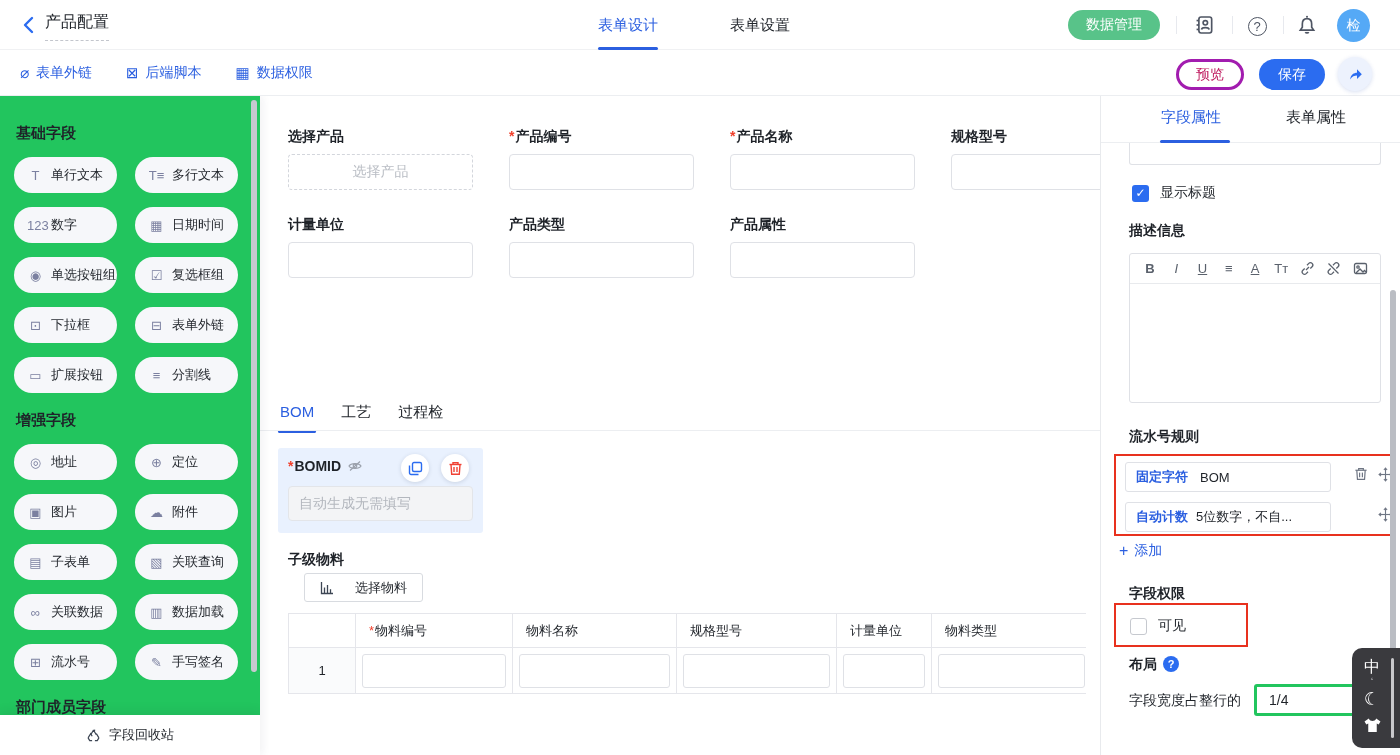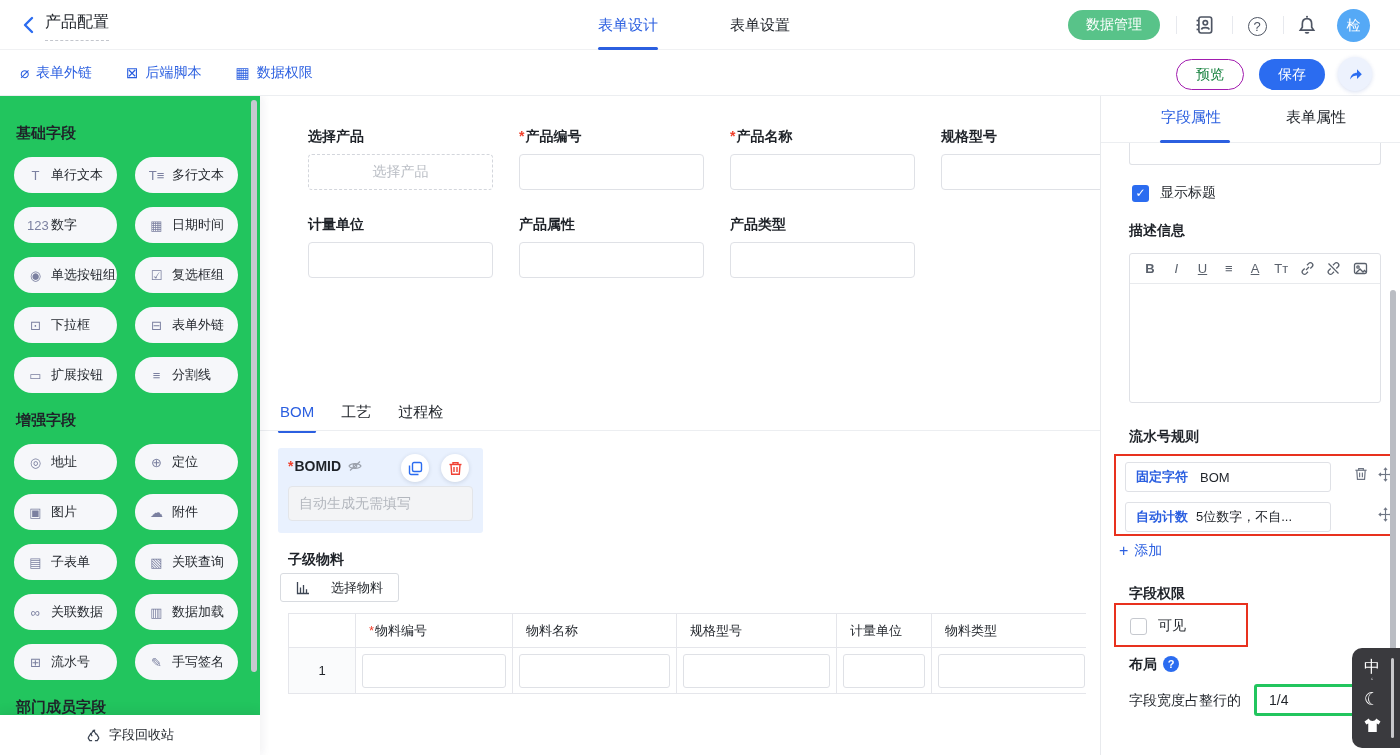--- a/index.html
+++ b/index.html
@@ -19,58 +19,58 @@
   .hdr-div { position:absolute; top:16px; width:1px; height:18px; background:#e7e9ee; }
   .hdr-icon { position:absolute; top:13px; width:24px; height:24px; color:#4e5563; cursor:pointer; display:flex; align-items:center; justify-content:center; }
   .help-circle { border:1.6px solid #4e5563; border-radius:50%; width:19px; height:19px; font-size:13px; display:flex; align-items:center; justify-content:center; margin-top:2px; }
   .avatar { position:absolute; left:1337px; top:9px; width:33px; height:33px; border-radius:50%; background:#55a9f6; color:#fff; font-size:14px; display:flex; align-items:center; justify-content:center; cursor:pointer; }
 
   
   .toolbar { position:absolute; left:0; top:50px; width:1400px; height:46px; background:#fff; border-bottom:1px solid #eceef1; z-index:29; }
   .tb-links { position:absolute; left:20px; top:0; height:46px; display:flex; gap:34px; align-items:center; }
   .tb-link { display:flex; align-items:center; gap:7px; color:#2b5fe0; font-size:14px; cursor:pointer; }
   .tb-link .g { font-size:15px; }
-  .btn-preview { position:absolute; left:1176px; top:59px; width:68px; height:31px; border:1px solid #a21caf; border-radius:16px; background:#fff; color:#15803d; font-size:14px; display:flex; align-items:center; justify-content:center; cursor:pointer; z-index:31; }
+  .btn-preview { position:absolute; left:1176px; top:59px; width:68px; height:31px; border:3px solid #a21caf; border-radius:16px; background:#fff; color:#be185d; font-size:14px; display:flex; align-items:center; justify-content:center; cursor:pointer; z-index:31; }
   .btn-save { position:absolute; left:1259px; top:59px; width:66px; height:31px; border-radius:16px; background:#2b6cf0; color:#fff; font-size:14px; display:flex; align-items:center; justify-content:center; cursor:pointer; z-index:31; }
   .btn-share { position:absolute; left:1338px; top:57px; width:34px; height:34px; border-radius:50%; background:#edf2fd; box-shadow:0 1px 4px rgba(40,80,180,.18); display:flex; align-items:center; justify-content:center; cursor:pointer; z-index:31; color:#2b6cf0; }
 
   
   .sidebar { position:absolute; left:0; top:96px; width:260px; height:659px; background:#22c55e; box-shadow:3px 0 8px rgba(30,40,70,.06); z-index:20; overflow:hidden; }
   .sb-inner { position:absolute; left:0; top:0; width:260px; padding:20px 14px 0 14px; }
   .sb-sec-title { font-size:15px; font-weight:bold; color:#1f2329; margin:8px 0 14px 2px; }
   .sb-grid { display:flex; flex-wrap:wrap; gap:14px 18px; margin-bottom:18px; }
   .pill { width:103px; height:36px; border-radius:18px; background:#f6f7fa; display:flex; align-items:center; gap:7px; padding-left:13px; cursor:grab; }
   .pill .ic { color:#7b80a0; font-size:13px; width:17px; text-align:center; flex:none; }
   .pill .lb { font-size:13px; color:#1f2329; white-space:nowrap; }
   .sb-scrollbar { position:absolute; left:251px; top:4px; width:6px; height:572px; background:#c7c9cf; border-radius:3px; }
   .recycle-bar { position:absolute; left:0; top:619px; width:260px; height:40px; background:#fff; box-shadow:0 -4px 10px rgba(30,40,70,.08); display:flex; align-items:center; justify-content:center; gap:8px; font-size:13px; color:#1f2329; cursor:pointer; }
 
   
   .canvas { position:absolute; left:260px; top:96px; width:840px; height:659px; background:#fff; overflow:hidden; }
-  .frow { position:absolute; display:flex; gap:26px;margin-left:20px; }
+  .frow { position:absolute; display:flex; gap:36px; }
   .field { width:185px; }
   .field .flabel { font-size:14px; font-weight:bold; color:#1f2329; height:20px; line-height:20px; }
   .req { color:#f0402c; margin-right:1px; }
   .finput { margin-top:8px; height:36px; border:1px solid #dfe1e6; border-radius:4px; background:#fff; }
   .fselect-dashed { margin-top:8px; height:36px; border:1px dashed #d3d6dc; border-radius:4px; background:#fff; display:flex; align-items:center; justify-content:center; color:#b9bdc4; font-size:14px; cursor:pointer; }
   .subtabs { position:absolute; left:20px; top:307px; display:flex; gap:27px; }
   .s-tab { position:relative; font-size:15px; color:#1f2329; padding-bottom:11px; cursor:pointer; }
   .s-tab.active { color:#2b5fe0; }
   .s-tab.active::after { content:""; position:absolute; left:-2px; right:-2px; bottom:0; height:3px; background:#2b5fe0; border-radius:2px; }
   .subtab-line { position:absolute; left:0; top:334px; width:840px; height:1px; background:#eceef1; }
   .sel-card { position:absolute; left:18px; top:352px; width:205px; height:85px; background:#e9f1fe; border-radius:3px; cursor:pointer; }
   .sel-head { position:absolute; left:10px; top:10px; display:flex; align-items:center; }
   .sel-label { font-size:14px; font-weight:bold; color:#1f2329; }
   .eye-ic { margin-left:6px; color:#9aa0ab; }
   .cir-btn { position:absolute; top:6px; width:28px; height:28px; border-radius:50%; background:#fff; box-shadow:0 1px 4px rgba(30,40,70,.15); display:flex; align-items:center; justify-content:center; cursor:pointer; }
   .copy-btn { left:123px; color:#2b6cf0; }
   .del-btn { left:163px; color:#f04134; }
   .sel-input { position:absolute; left:10px; top:38px; width:185px; height:35px; background:#f3f4f6; border:1px solid #e3e5e9; border-radius:4px; display:flex; align-items:center; padding-left:10px; color:#b3b7be; font-size:14px; }
   .subform-title { position:absolute; left:28px; top:455px; font-size:14px; font-weight:bold; color:#1f2329; }
-  .pick-btn { position:absolute; left:20px; top:477px; width:119px; height:29px; border:1px solid #d8dbe0; border-radius:3px; background:#fff; display:flex; align-items:center; justify-content:center; gap:21px; font-size:13px; color:#1f2329; cursor:pointer; }
+  .pick-btn { position:absolute; left:44px; top:477px; width:119px; height:29px; border:1px solid #d8dbe0; border-radius:3px; background:#fff; display:flex; align-items:center; justify-content:center; gap:21px; font-size:13px; color:#1f2329; cursor:pointer; }
   .pick-btn svg { color:#3d4654; }
   .subtable { position:absolute; left:28px; top:517px; width:798px; overflow:hidden; border-top:1px solid #e5e6eb; border-left:1px solid #e5e6eb; border-bottom:1px solid #e5e6eb; }
   .trow { display:flex; width:803px; }
   .tcell { border-right:1px solid #e5e6eb; flex:none; }
   .th { height:34px; display:flex; align-items:center; padding-left:13px; font-size:13px; color:#1f2329; border-bottom:1px solid #e5e6eb; }
   .td { height:45px; display:flex; align-items:center; justify-content:center; }
   .cell-input { width:calc(100% - 12px); height:34px; border:1px solid #dfe1e6; border-radius:3px; background:#fff; }
   .rownum { font-size:13px; color:#1f2329; }
 
   
@@ -301,25 +301,25 @@
           <div class="flabel"><span>规格型号</span></div>
           <div class="finput"></div>
         </div>
       </div>
     <div class="frow" id="fields-row2" style="left:28px; top:118px;">
         <div class="field">
           <div class="flabel"><span>计量单位</span></div>
           <div class="finput"></div>
         </div>
         <div class="field">
+          <div class="flabel"><span>产品类型</span></div>
+          <div class="finput"></div>
+        </div>
+        <div class="field">
           <div class="flabel"><span>产品属性</span></div>
-          <div class="finput"></div>
-        </div>
-        <div class="field">
-          <div class="flabel"><span>产品类型</span></div>
           <div class="finput"></div>
         </div>
       </div>
     <div class="subtabs" id="subtabs">
         <div class="s-tab active">BOM</div>
         <div class="s-tab">工艺</div>
         <div class="s-tab">过程检</div>
       </div>
     <div class="subtab-line"></div>
 

